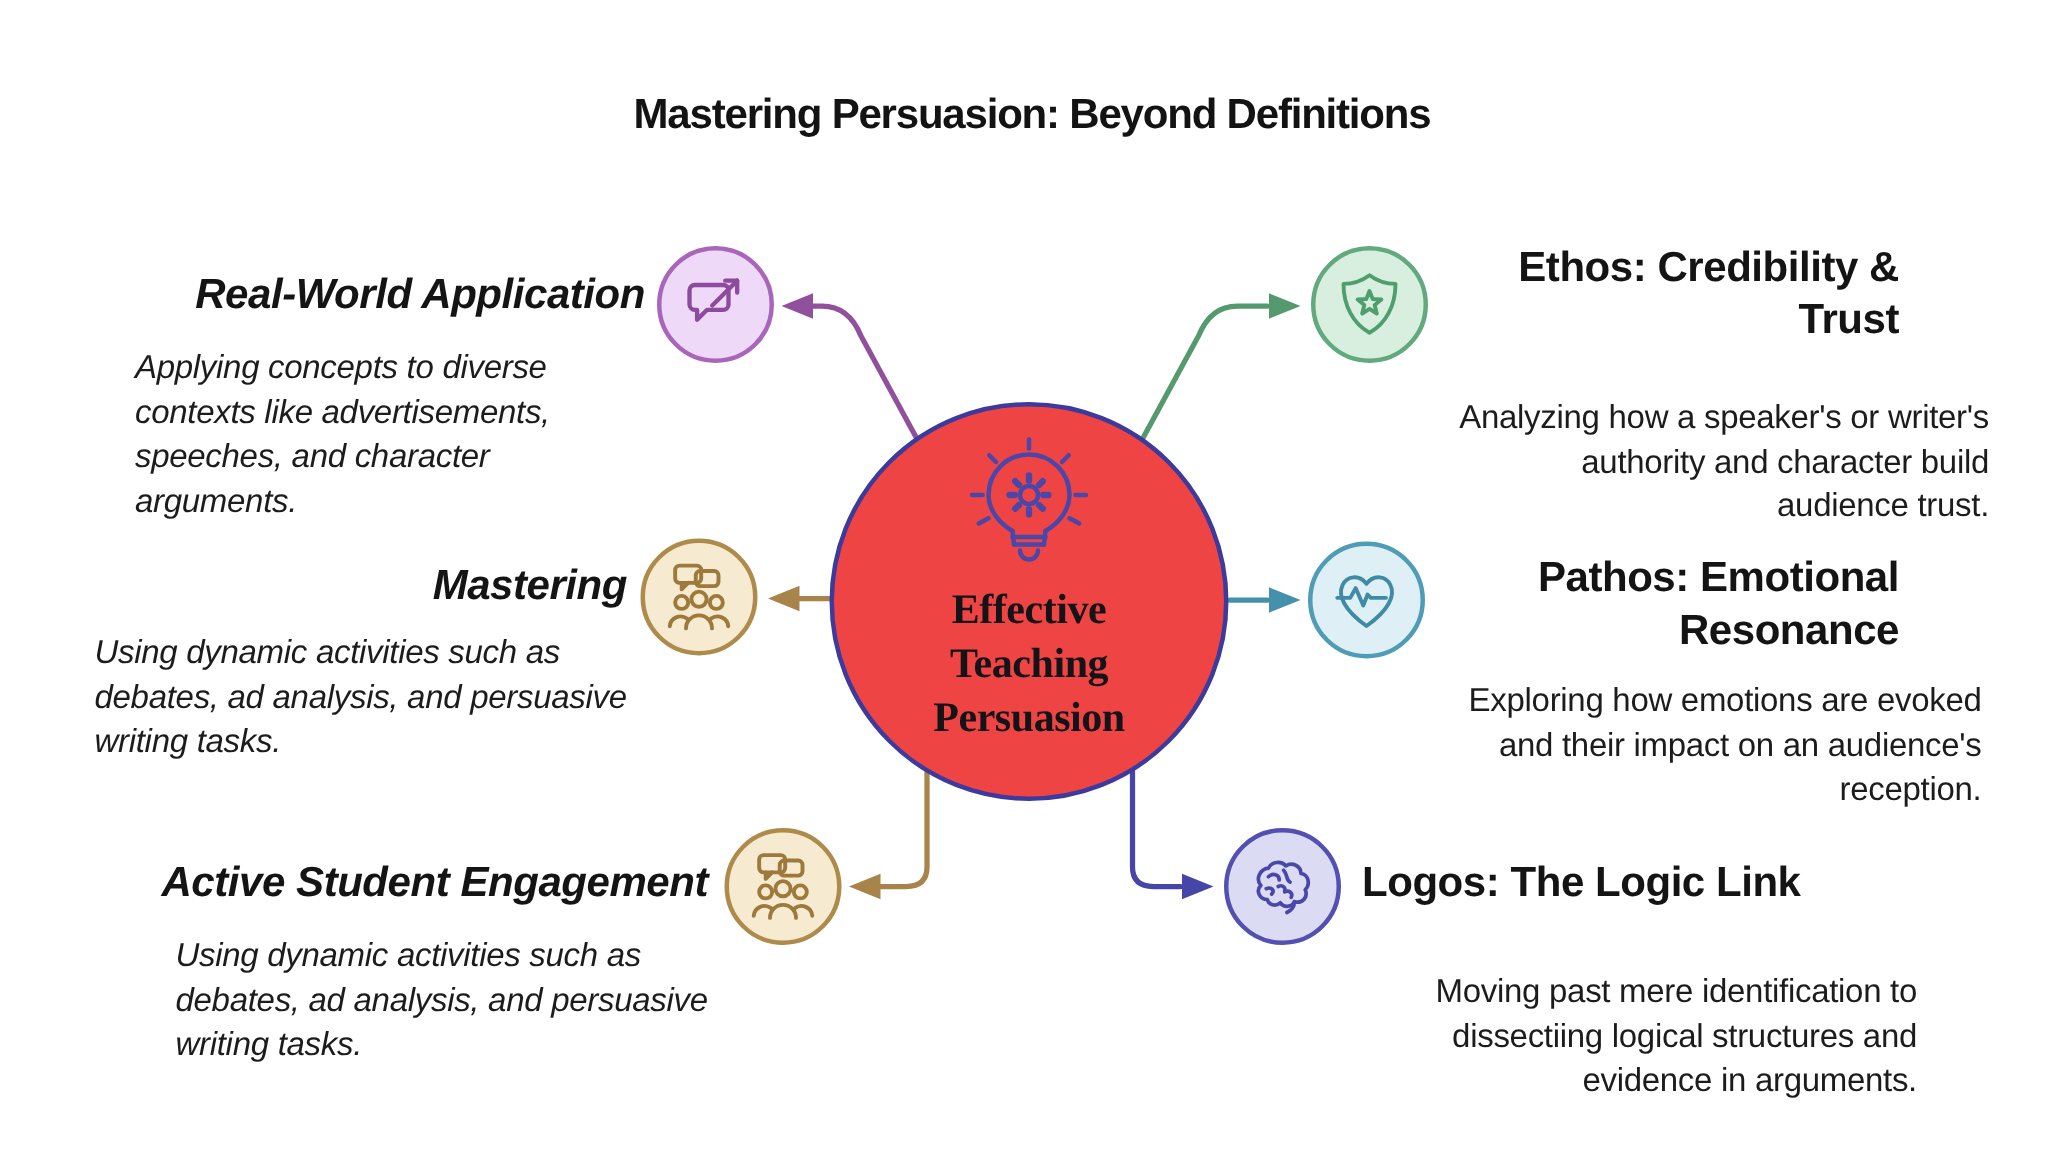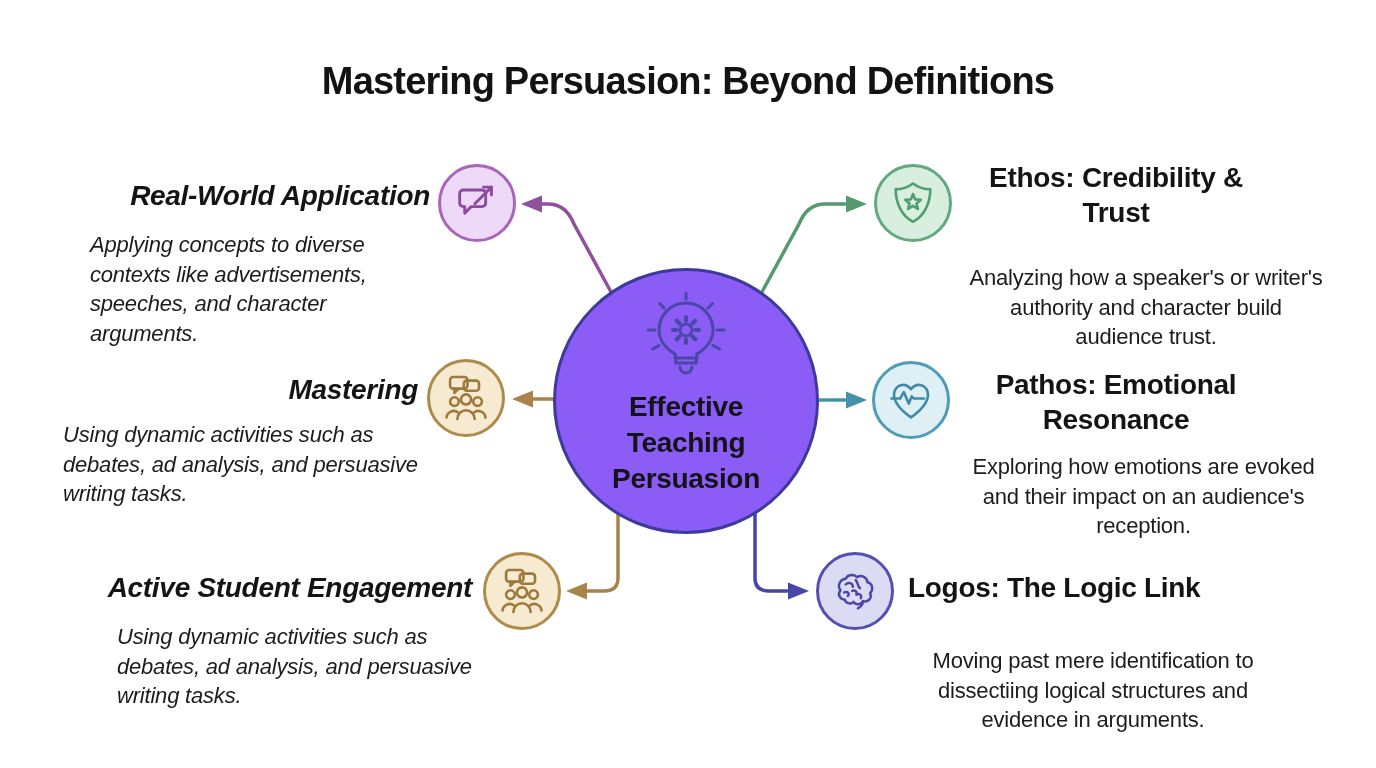--- a/index.html
+++ b/index.html
@@ -4,21 +4,21 @@
 <style>
   html,body{margin:0;padding:0;}
   body{
     width:1376px;height:768px;position:relative;overflow:hidden;
     background:#ffffff;
     font-family:"Liberation Sans","DejaVu Sans",sans-serif;
     color:#141414;
   }
   .title{
     position:absolute;top:60px;left:0;width:1376px;
-    text-align:center;font-size:38px;font-weight:700;letter-spacing:-0.8px;
+    text-align:center;font-size:28px;font-weight:700;letter-spacing:-0.8px;
     color:#131313;
   }
   .connectors{position:absolute;top:0;left:0;width:1376px;height:768px;pointer-events:none;}
   .connectors path.line{fill:none;stroke-width:3.5px;stroke-linecap:round;}
   .center-circle{
     position:absolute;left:553px;top:268px;width:266px;height:266px;
     box-sizing:border-box;border:3px solid;border-radius:50%;
     display:flex;flex-direction:column;align-items:center;
   }
   .center-label{
@@ -34,21 +34,21 @@
   .node-heading{
     position:absolute;font-size:28px;font-weight:700;letter-spacing:-0.3px;
     color:#141414;white-space:nowrap;line-height:35px;
   }
   .node-heading.wrap{white-space:normal;}
   .node-desc{
     position:absolute;font-size:22px;line-height:29.5px;color:#1c1c1c;
     letter-spacing:-0.2px;
   }
   .align-right{text-align:left;font-style:italic;}
-  .align-left{text-align:center;}
+  .align-left{text-align:right;}
   svg .stroke-art{fill:none;stroke-linecap:round;stroke-linejoin:round;}
 </style>
 </head>
 <body>
 
 <div>
 
   <div class="title">Mastering Persuasion: Beyond Definitions</div>
 
   <svg class="connectors" width="1376" height="768" viewBox="0 0 1376 768">
@@ -64,21 +64,21 @@
     <path class="line" d="M 762 292 L 799 224 Q 807 204 825 204 L 845 204" style="stroke: rgb(85, 153, 110);"></path>
     <path d="M 846 195.5 L 867 204 L 846 212.5 Z" style="fill: rgb(85, 153, 110);"></path>
 
     <path class="line" d="M 820 400 L 845 400" style="stroke: rgb(69, 144, 170);"></path>
     <path d="M 846 391.5 L 867 400 L 846 408.5 Z" style="fill: rgb(69, 144, 170);"></path>
 
     <path class="line" d="M 755 514 L 755 578 Q 755 591 769 591 L 787 591" style="stroke: rgb(70, 69, 168);"></path>
     <path d="M 788 582.5 L 809 591 L 788 599.5 Z" style="fill: rgb(70, 69, 168);"></path>
   </svg>
 
-  <div class="center-circle" style="background-color: #8b5cf6; border-color: rgb(60, 58, 156);">
+  <div class="center-circle" style="background-color: #ef4444; border-color: rgb(60, 58, 156); font-family: Liberation Serif, serif;">
     <span class="center-bulb" style="margin-top:20px;">
       <svg width="96" height="96" viewBox="-48 -48 96 96">
         <g class="stroke-art" stroke-width="3" style="stroke: rgb(74, 71, 168);">
           <path d="M -11 15 C -21 9 -27 0 -27 -9 A 27 27 0 1 1 27 -9 C 27 0 21 9 11 15"></path>
           <path d="M -11 15 L -10 24 M 11 15 L 10 24"></path>
           <line x1="-11" y1="19" x2="11" y2="19"></line>
           <line x1="-10" y1="24" x2="10" y2="24"></line>
           <path d="M -6 28 a 6 6 0 0 0 12 0"></path>
           <circle cx="0" cy="-9" r="6"></circle>
           <g stroke-width="4.2">

